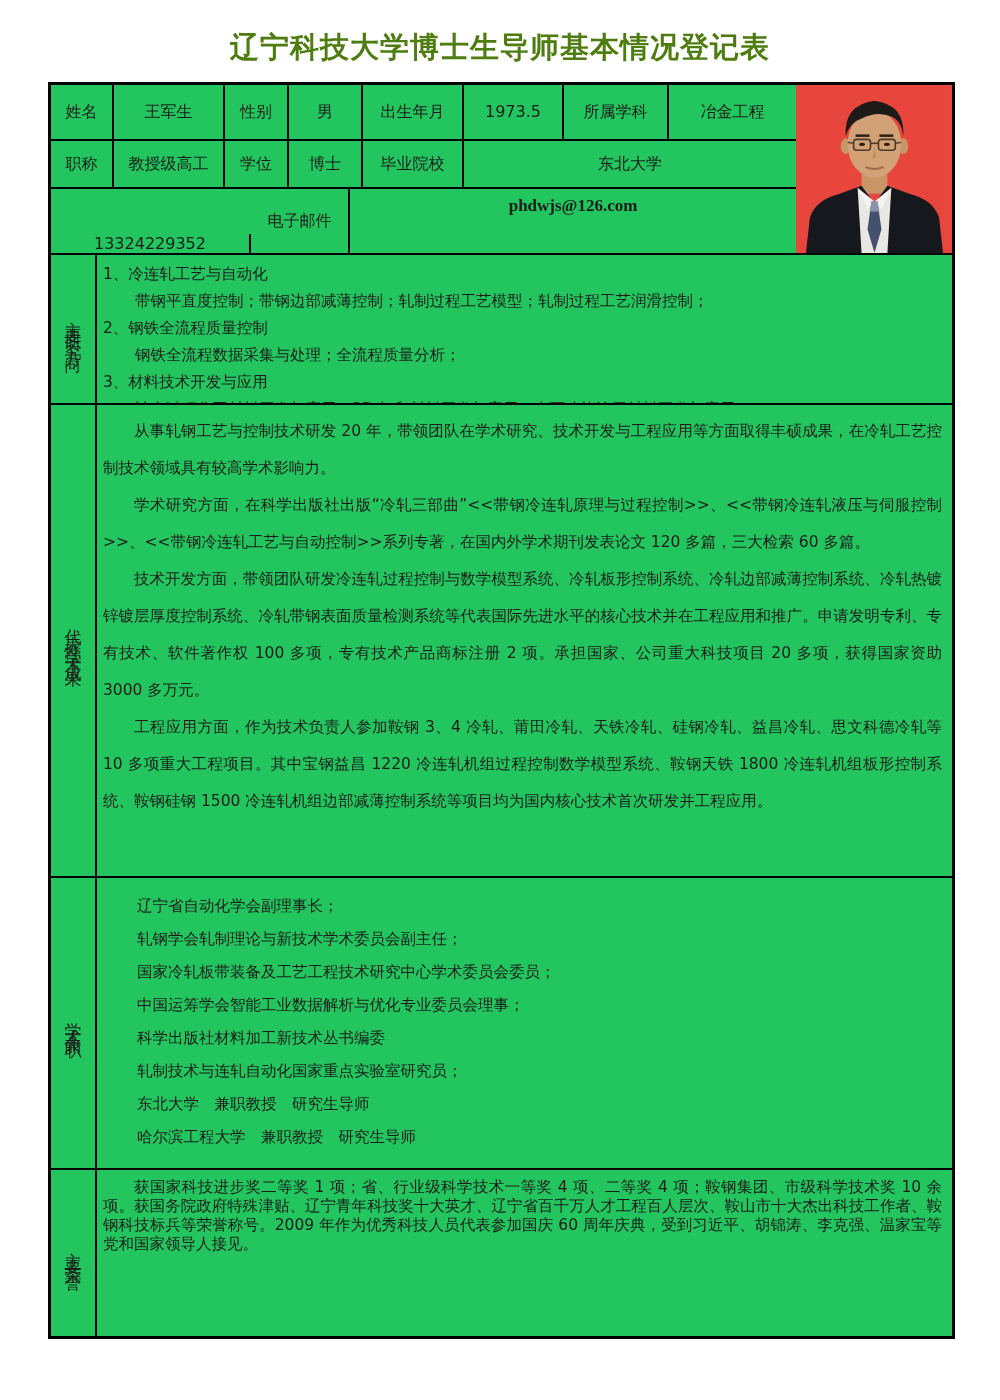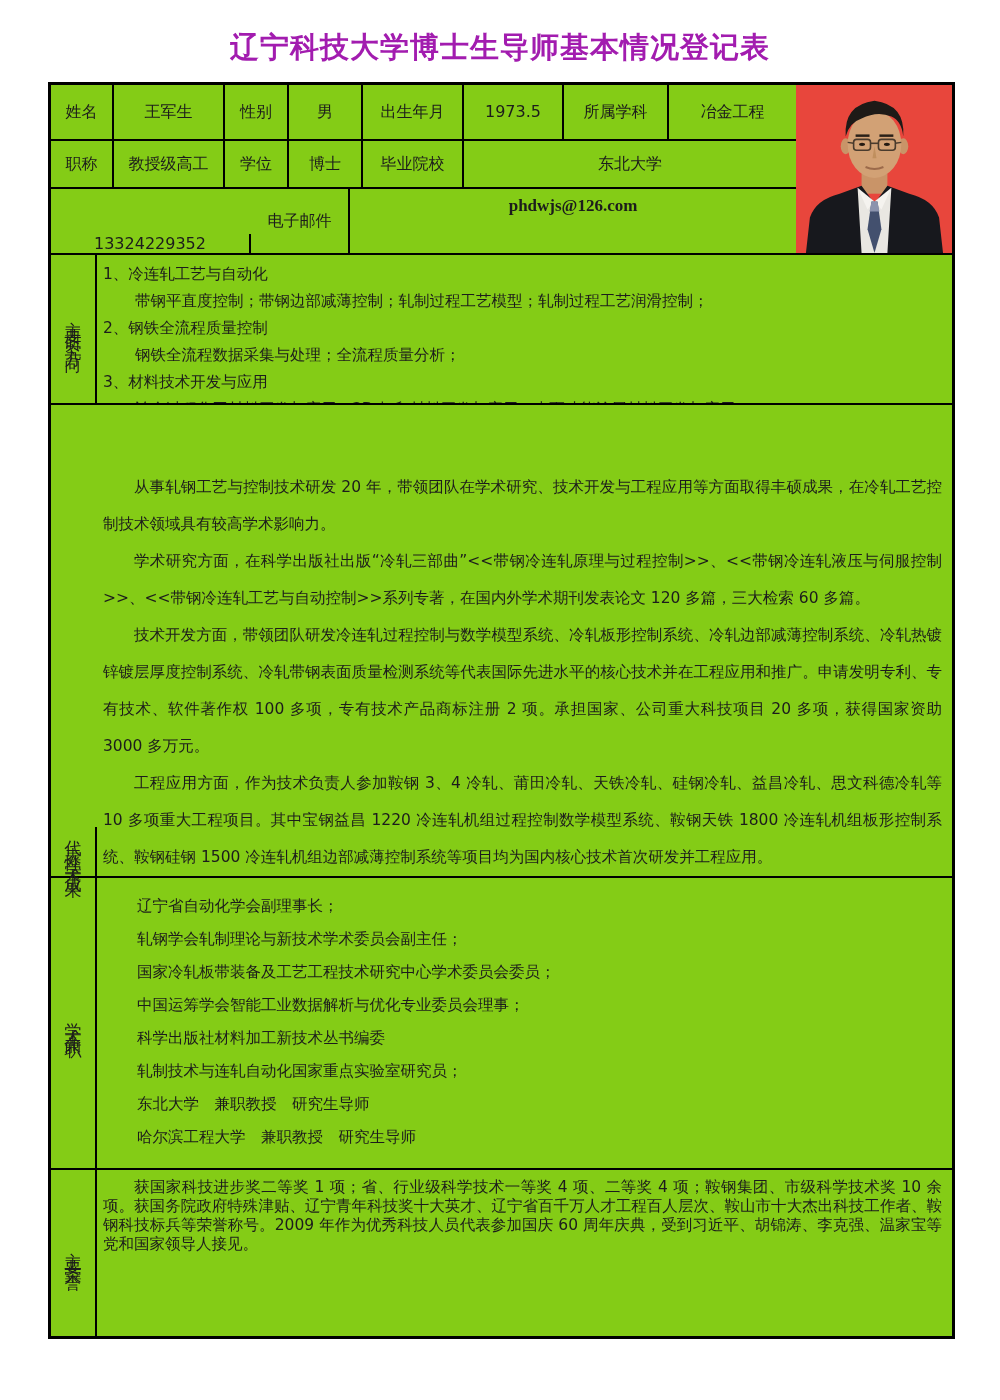--- a/index.html
+++ b/index.html
@@ -7,27 +7,27 @@
   body {
     width: 1000px; height: 1400px;
     font-family: "DejaVu Sans", "Liberation Sans", sans-serif;
     color: #1c1c1c;
     position: relative;
   }
   .page-title {
     position: absolute; top: 28px; left: 0; width: 1000px;
     text-align: center;
     font-size: 29px; font-weight: bold; letter-spacing: 1px;
-    color: #a21caf;
+    color: #4d7c0f;
   }
   .form-table {
     position: absolute; left: 48px; top: 82px;
     width: 907px;
     border: 3px solid #000;
-    background: #84cc16;
+    background: #22c55e;
   }
   
   .header-block { display: flex; height: 170px; border-bottom: 2px solid #000; }
   .header-left { width: 750px; display: flex; flex-direction: column; }
   .hrow { display: flex; border-bottom: 2px solid #000; }
   .hrow:last-child { border-bottom: none; }
   .r1 { height: 60px; }
   .r2 { height: 51px; }
   .r3 { flex: 1; }
   .cell {
@@ -55,21 +55,21 @@
   }
   .vtext {
     writing-mode: vertical-rl; text-orientation: upright;
     letter-spacing: 7px; line-height: 1;
   }
   .sec-content { flex: 1; overflow: hidden; }
   .sec-research { height: 150px; }
   .sec-research .sec-content { padding: 6px 6px 0 6px; font-size: 15.5px; }
   .res-line { line-height: 27px; }
   .res-line.indent { padding-left: 32px; }
-  .sec-achievements { height: 473px; align-items: flex-end; }
+  .sec-achievements { height: 473px; }
   .sec-achievements .sec-content { padding: 8px 10px 0 6px; font-size: 15.5px; }
   .sec-achievements p { text-indent: 2em; line-height: 37px; text-align: justify; }
   .sec-positions { height: 292px; }
   .sec-positions .sec-content { padding: 12px 8px 0 40px; font-size: 15.5px; }
   .pos-line { line-height: 33px; }
   .sec-honors { height: 166px; }
   .sec-honors .sec-content { padding: 8px 10px 0 6px; font-size: 15.5px; }
   .sec-honors p { text-indent: 2em; line-height: 19px; text-align: justify; }
 </style>
 </head>

